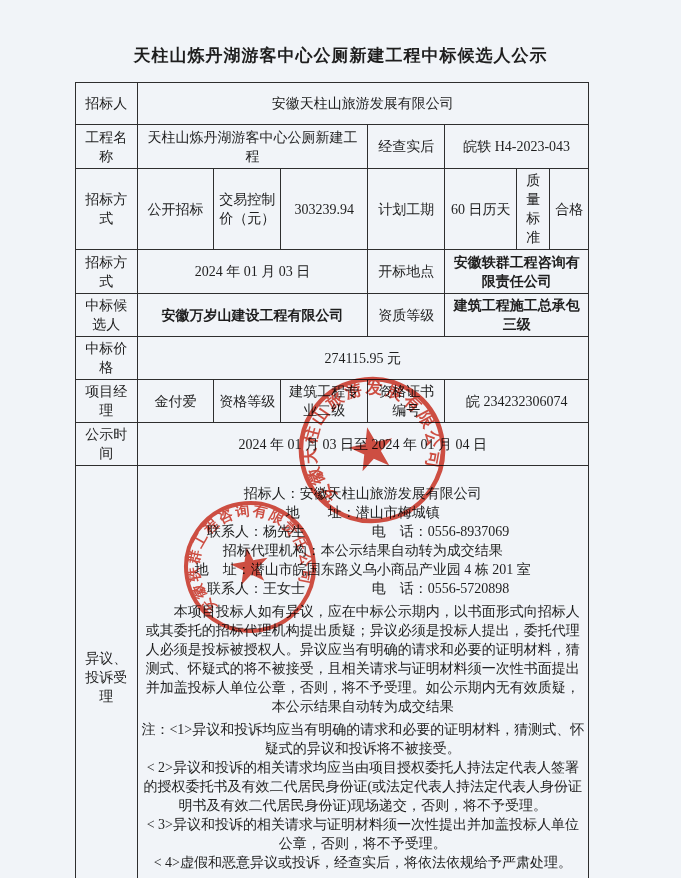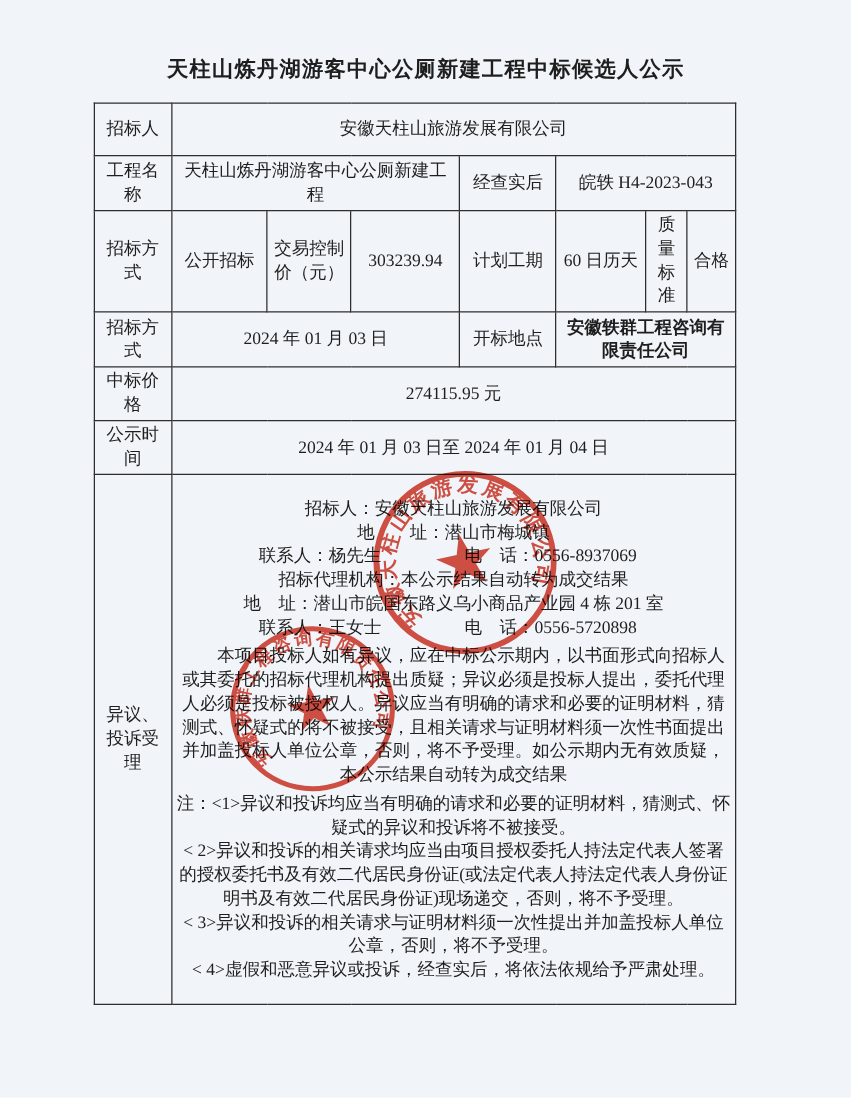--- a/index.html
+++ b/index.html
@@ -80,23 +80,37 @@
       <td>60 日历天</td>
       <td>质量标准</td>
       <td>合格</td>
     </tr>
     <tr class="r4">
       <td>招标方式</td>
       <td colspan="3">2024 年 01 月 03 日</td>
       <td>开标地点</td>
       <td colspan="3" class="val-bold">安徽轶群工程咨询有限责任公司</td>
     </tr>
+    <tr class="r5">
+      <td>中标候选人</td>
+      <td colspan="3" class="val-bold">安徽万岁山建设工程有限公司</td>
+      <td>资质等级</td>
+      <td colspan="3" class="val-bold">建筑工程施工总承包三级</td>
+    </tr>
     <tr class="r6">
       <td>中标价格</td>
       <td colspan="7">274115.95 元</td>
+    </tr>
+    <tr class="r7">
+      <td>项目经理</td>
+      <td>金付爱</td>
+      <td>资格等级</td>
+      <td>建筑工程专业二级</td>
+      <td>资格证书编号</td>
+      <td colspan="3">皖 234232306074</td>
     </tr>
     <tr class="r8">
       <td>公示时间</td>
       <td colspan="7">2024 年 01 月 03 日至 2024 年 01 月 04 日</td>
     </tr>
     <tr class="r9">
       <td>异议、投诉受理</td>
       <td colspan="7" class="big-cell">
         <div class="contact-line">招标人：安徽天柱山旅游发展有限公司</div>
         <div class="contact-line">地　　址：潜山市梅城镇</div>

